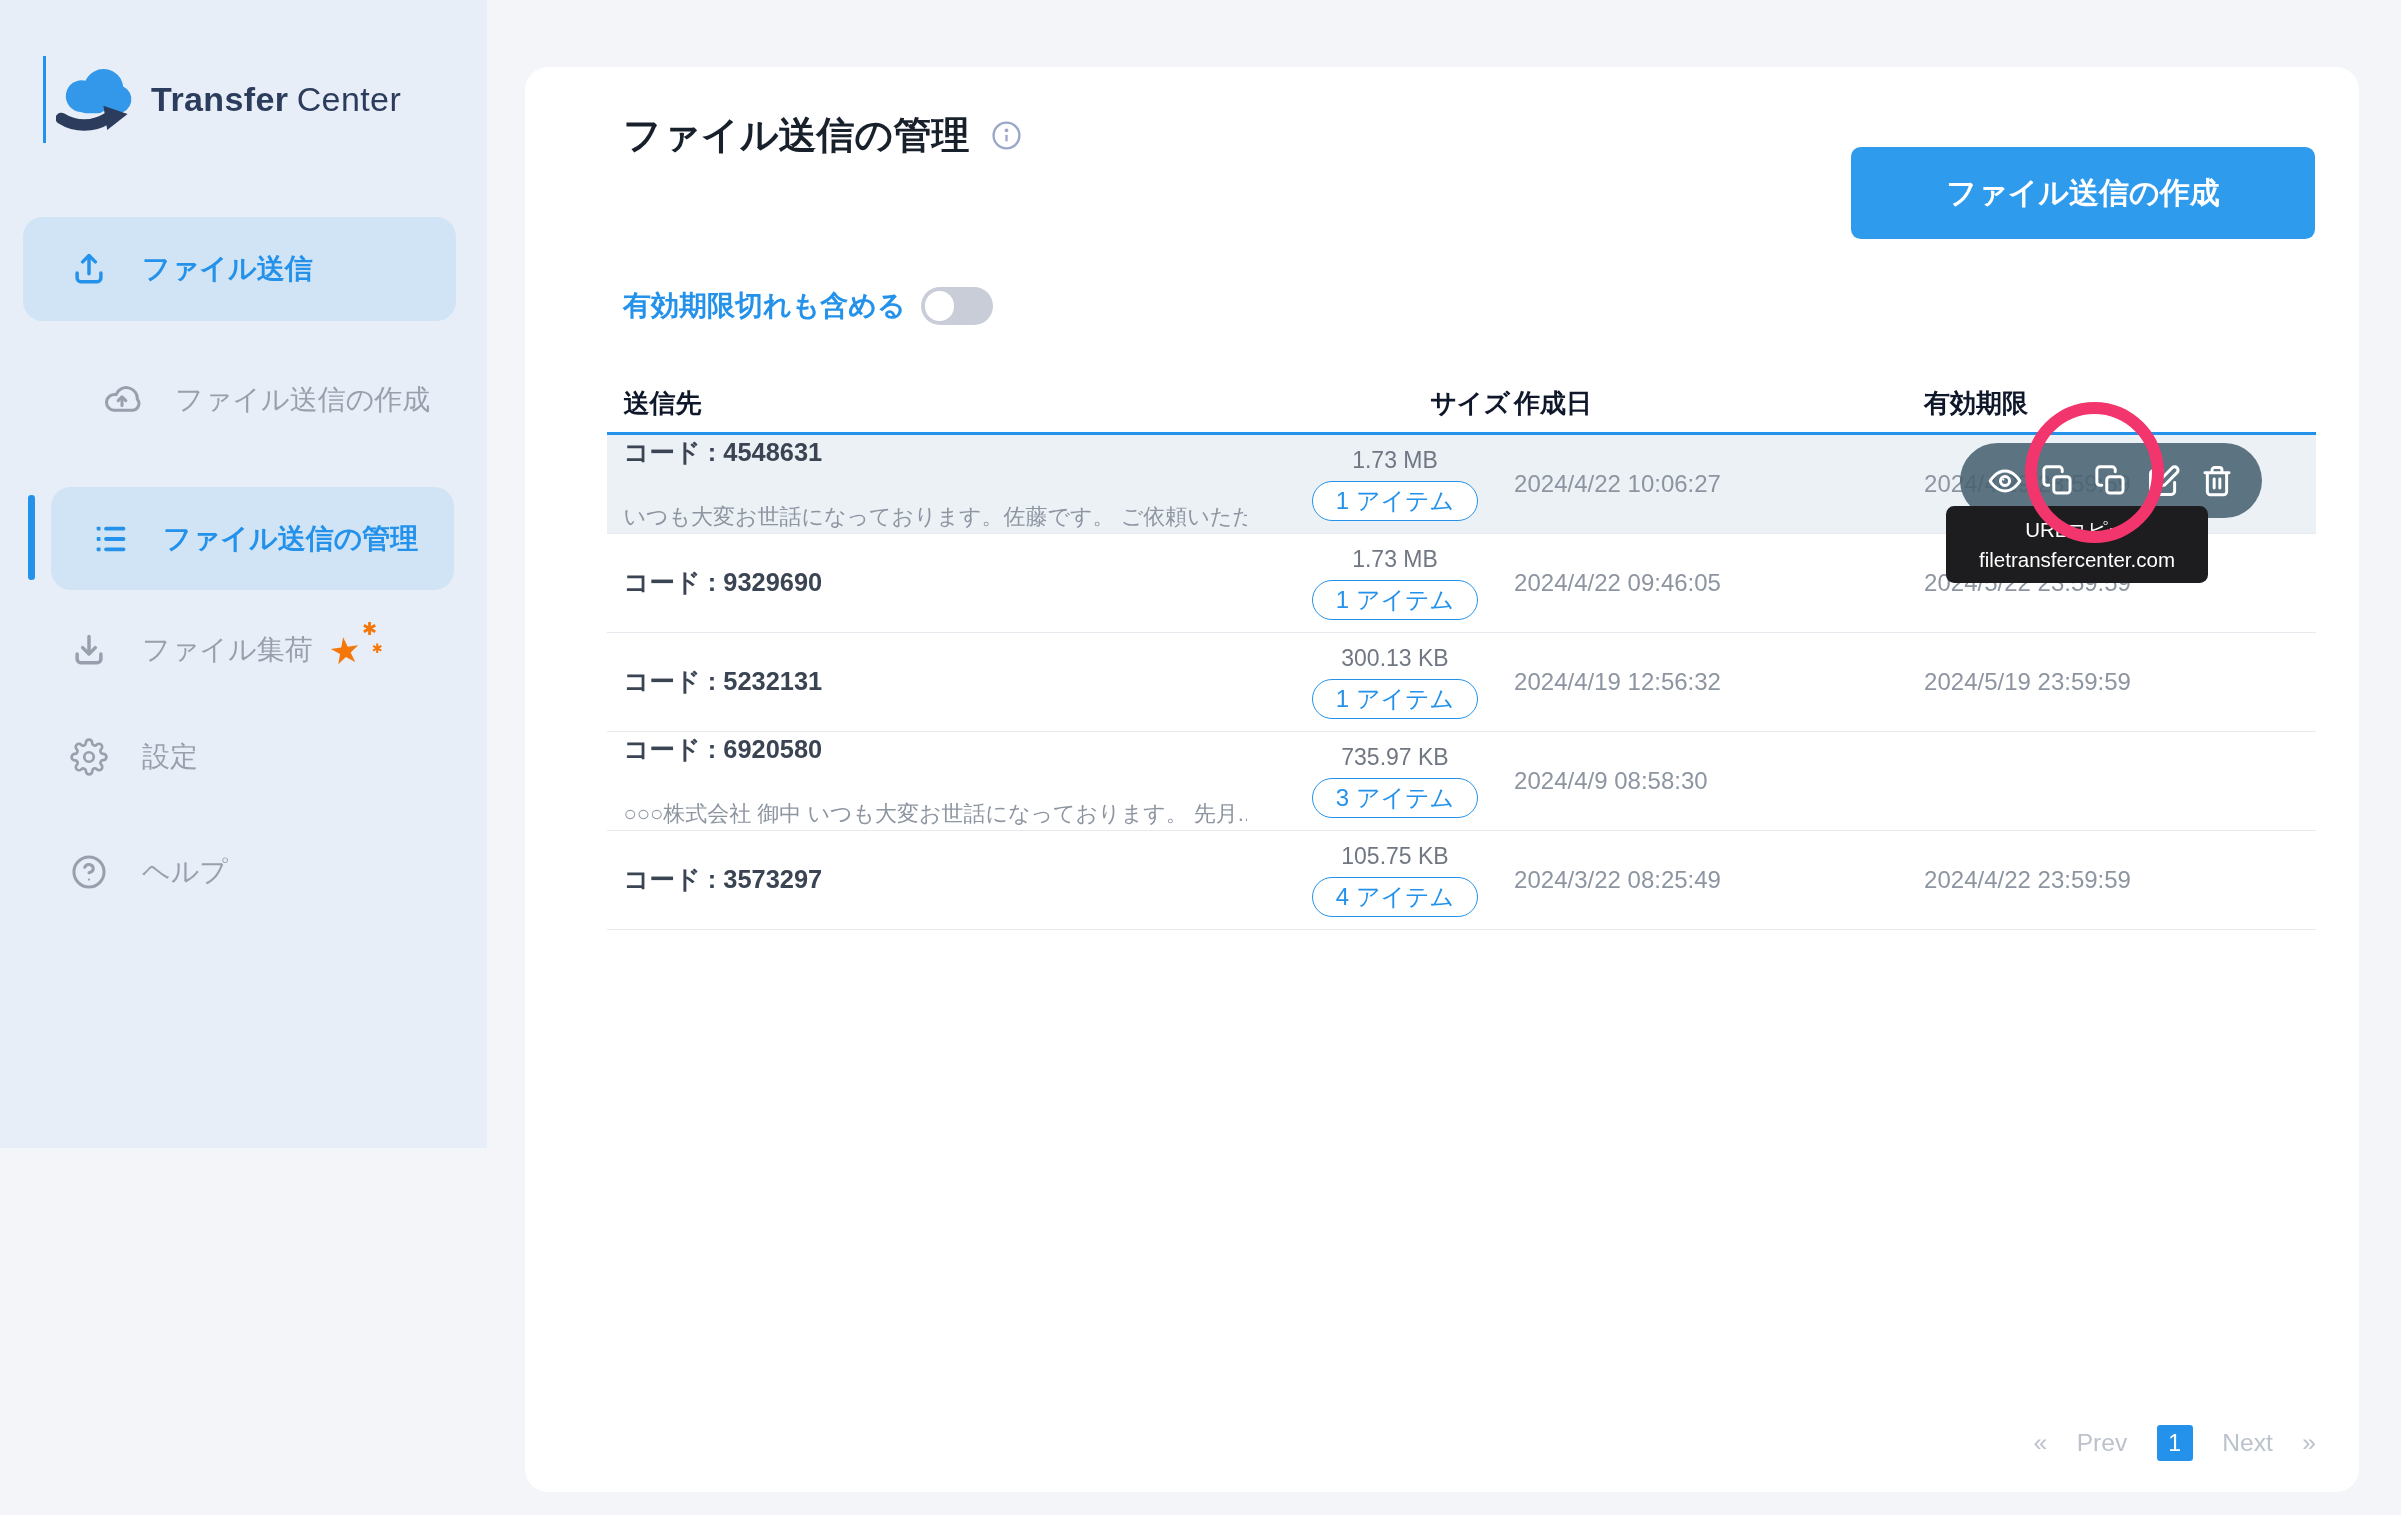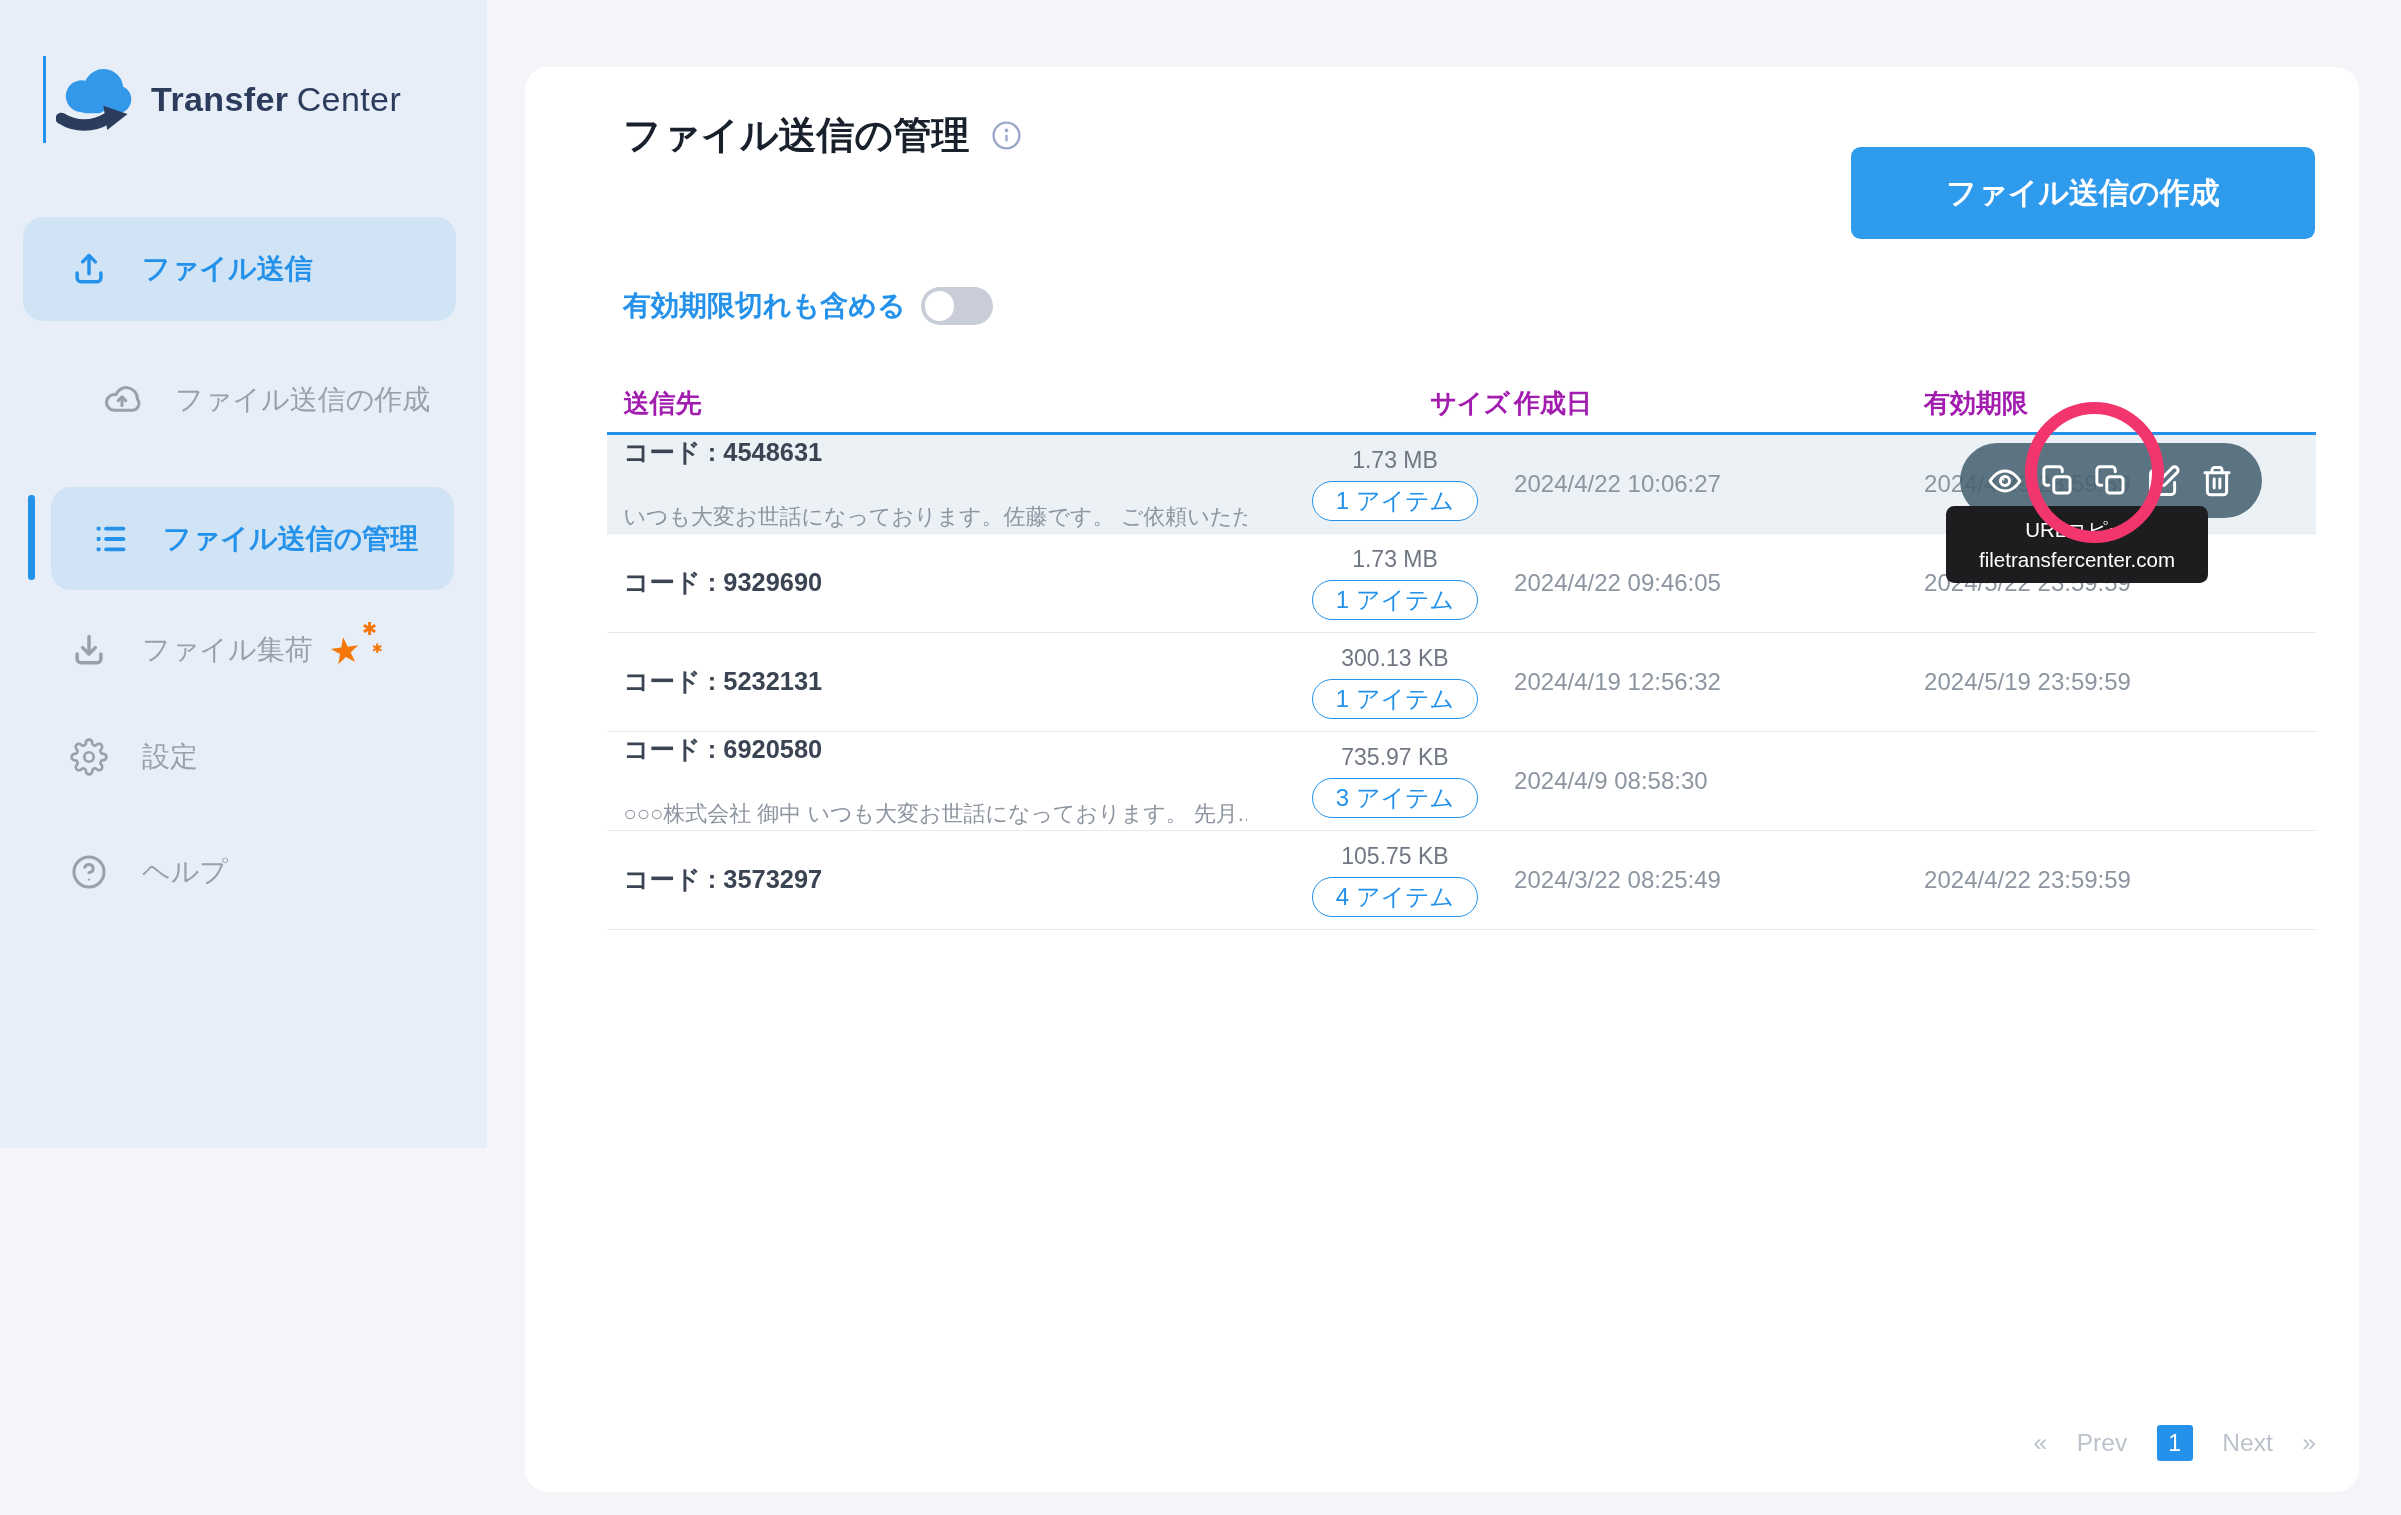--- a/index.html
+++ b/index.html
@@ -44,21 +44,21 @@
                 border:none; border-radius:9.8px; color:#fff; font-size:30px; font-weight:700;
                 font-family:inherit; cursor:pointer; }
   .filter { position:absolute; left:98px; top:220px; display:flex; align-items:center; gap:15px; }
   .filter-label { font-size:28px; font-weight:700; color:#2492ea; }
   .toggle { width:72px; height:38px; border-radius:819px; background:#c8cdd8; position:relative; cursor:pointer; }
   .toggle .knob { position:absolute; left:4.1px; top:4.1px; width:29.5px; height:29.5px; border-radius:50%; background:#ffffff; }
   
   .tablewrap { position:absolute; left:82px; top:308px; width:1709px; }
   .thead { display:grid; grid-template-columns:673px 230px 410px 397px; height:60px;
            border-bottom:3.3px solid #2492ea; align-items:center; }
-  .thead .th { font-size:26px; font-weight:700; color:#a21caf; }
+  .thead .th { font-size:26px; font-weight:700; color:#0f172a; }
   .th.c1 { padding-left:16.4px; }
   .th.c2 { text-align:right; }
   .th.c3,.th.c4 { padding-left:4.1px; }
   .trow { display:grid; grid-template-columns:673px 230px 410px 397px; height:99px;
           border-bottom:1.6px solid #e6eaef; align-items:stretch; cursor:pointer; }
   .trow.hovered { background:#ecf1f6; }
   .cell { display:flex; }
   .cdest { flex-direction:column; justify-content:center; padding-left:16.4px; padding-right:33px;gap:21px; }
   .code { font-size:25.4px; font-weight:700; color:#3b4453; white-space:nowrap; }
   .desc { font-size:22px; color:#8d95a1; margin-top:11.5px; white-space:nowrap; overflow:hidden; }

